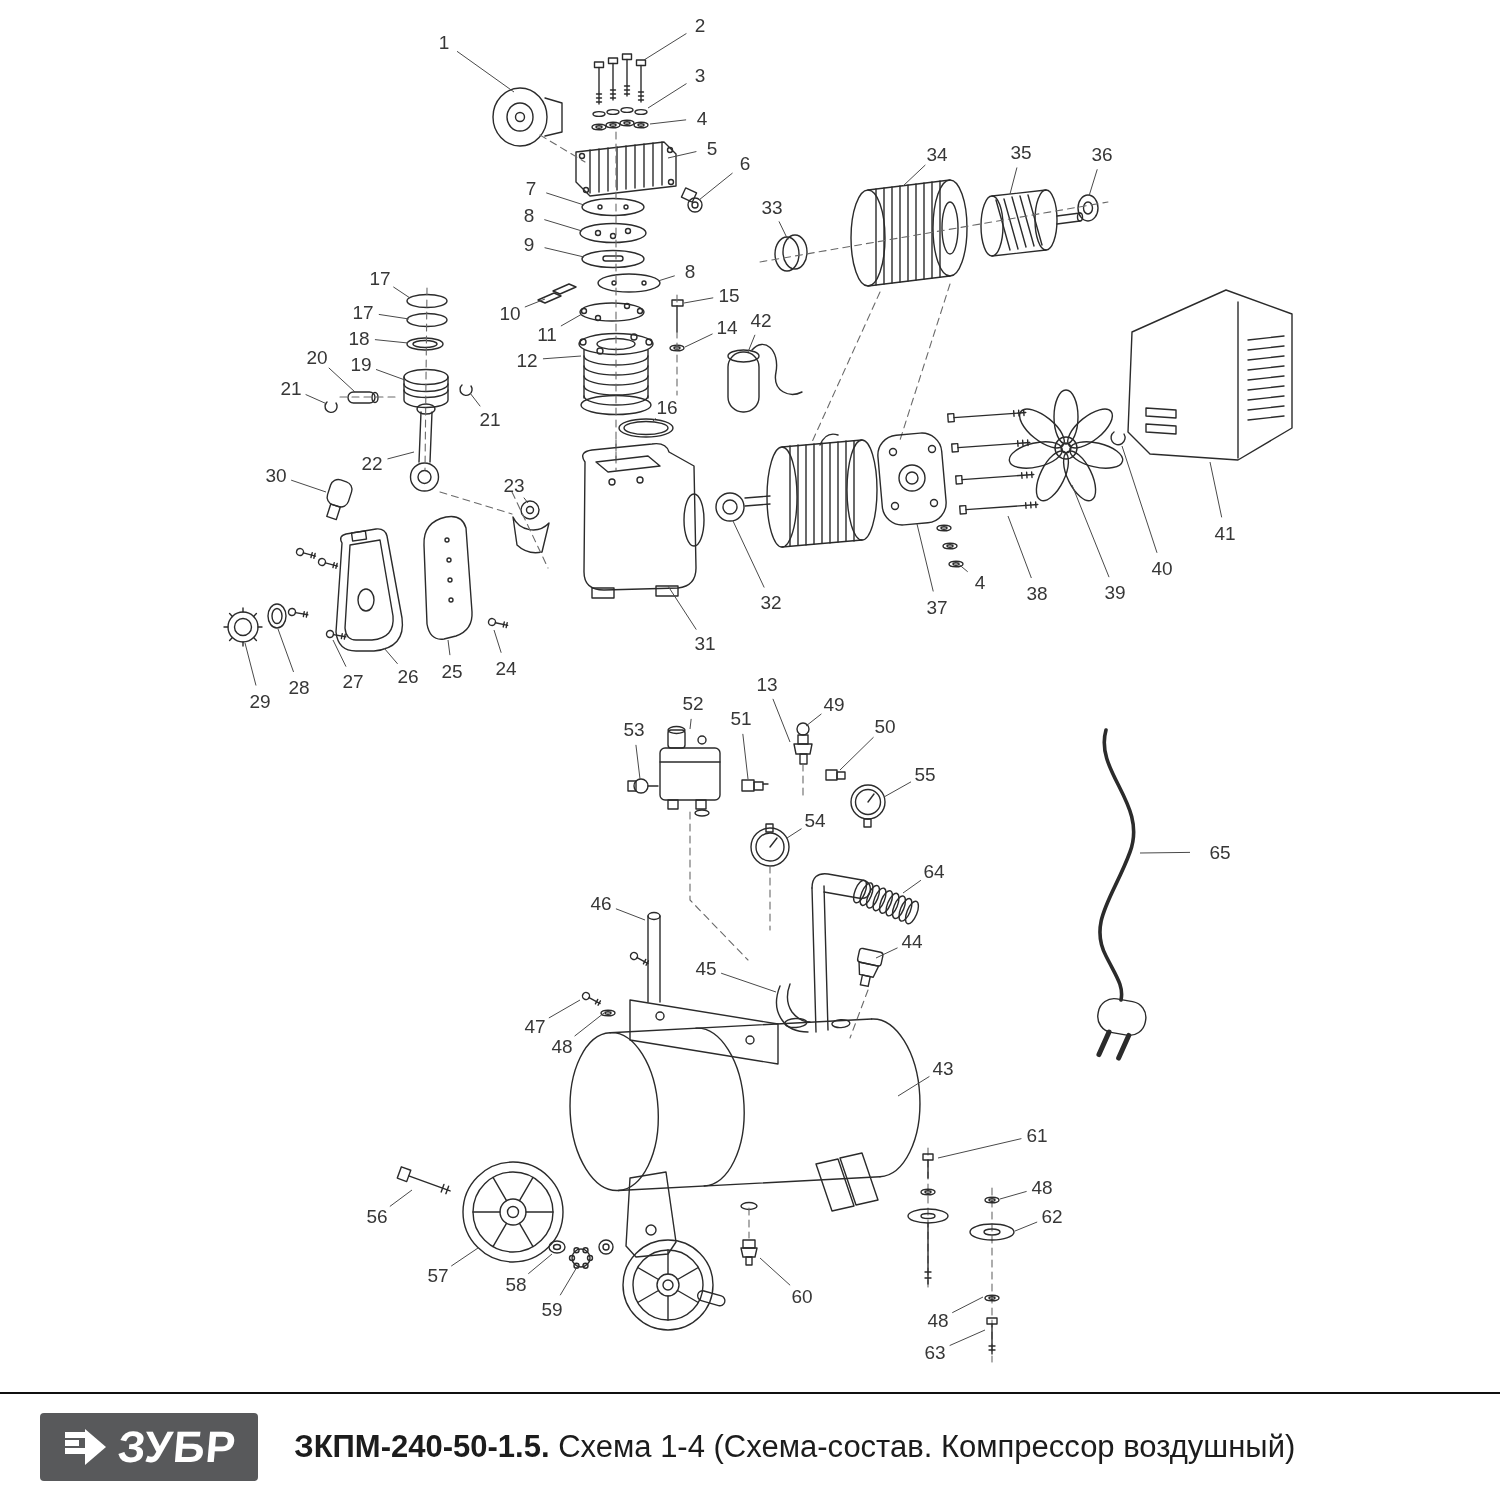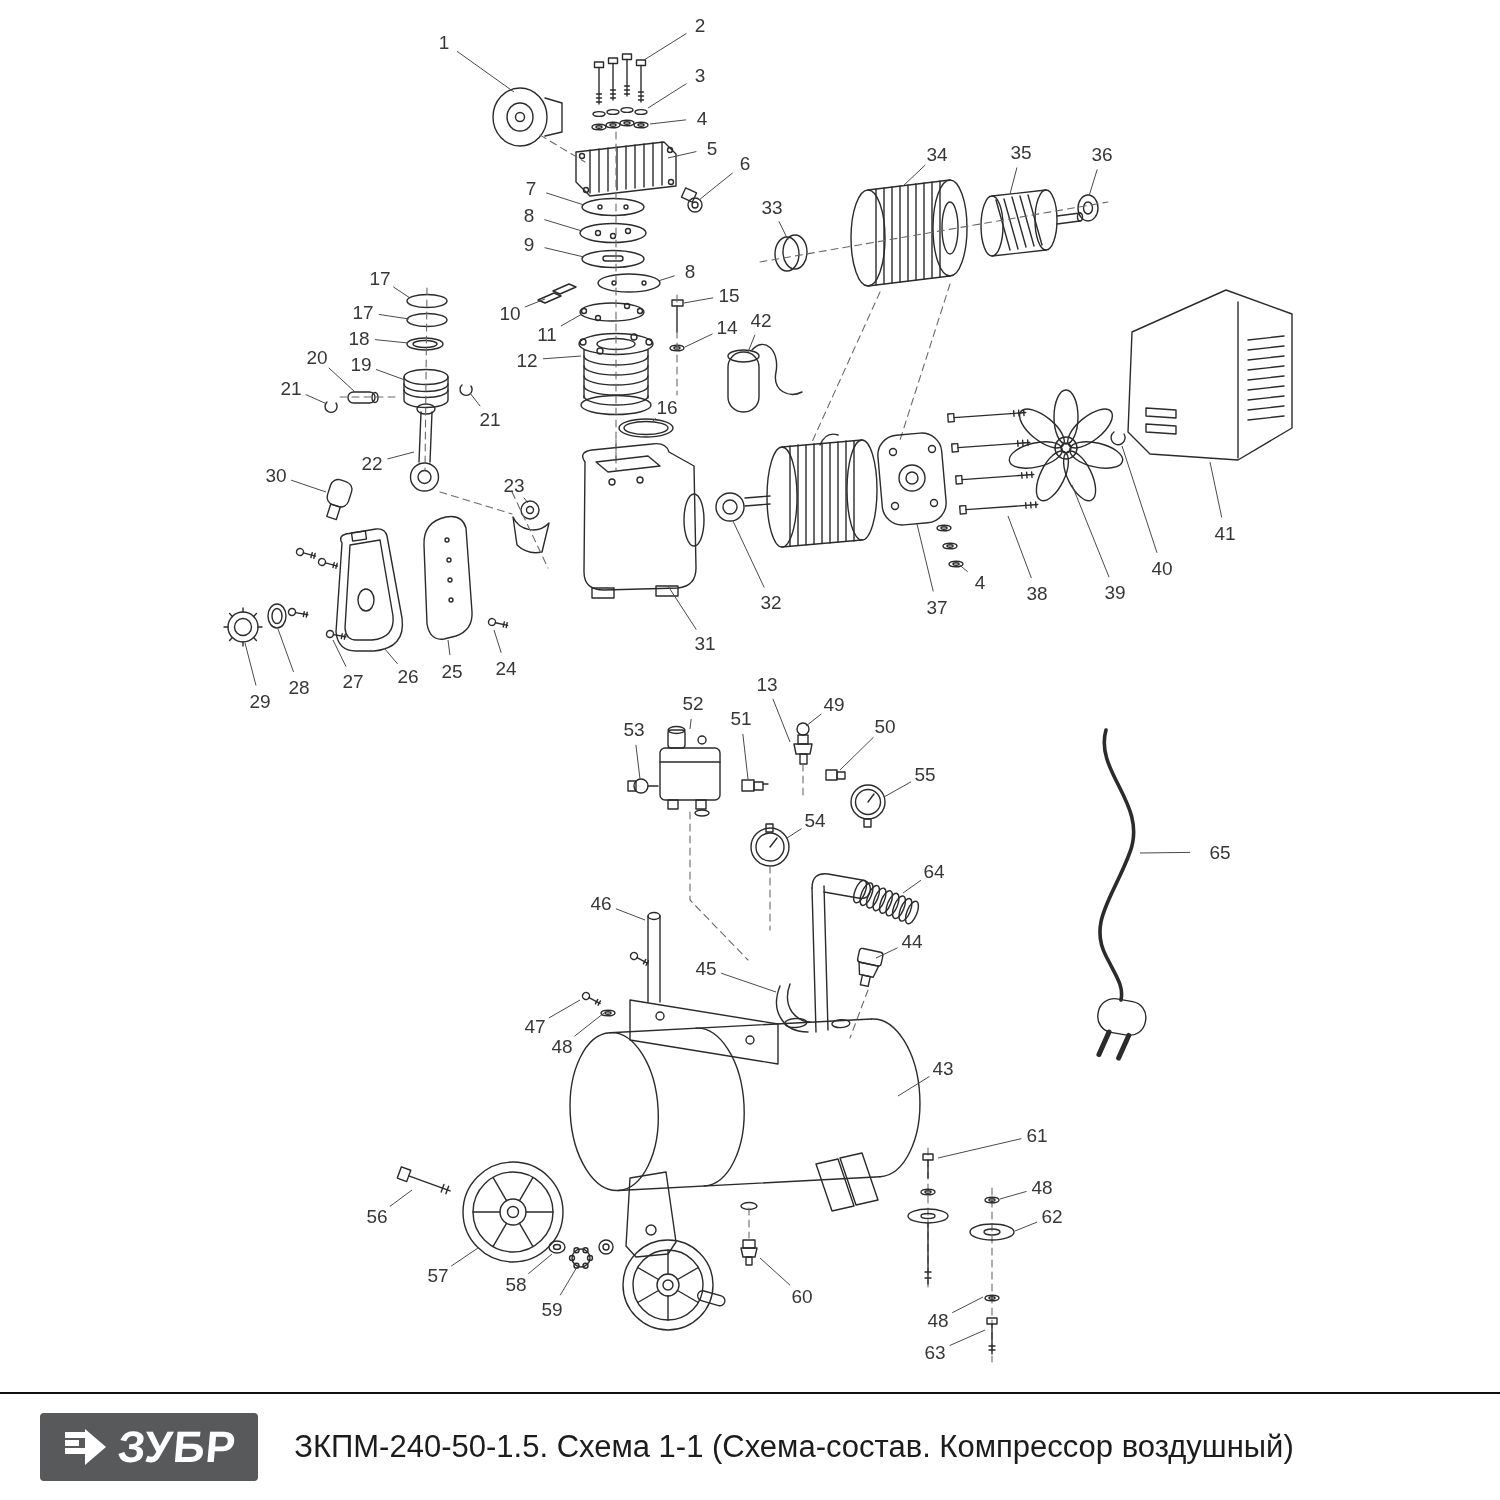--- a/index.html
+++ b/index.html
@@ -6,21 +6,21 @@
   .page{position:relative;width:1500px;height:1500px;background:#fff;font-family:"Liberation Sans",sans-serif;overflow:hidden;}
   svg.diagram{display:block;}
   .ln{stroke:#2b2b2b;stroke-width:1.4;fill:none;stroke-linecap:round;stroke-linejoin:round;}
   .dash{stroke:#6a6a6a;stroke-width:1.1;stroke-dasharray:7 5;fill:none;}
   #leaders line{stroke:#4a4a4a;stroke-width:1;}
   #labels text{fill:#373737;font-size:19px;font-family:"Liberation Sans",sans-serif;}
   .footer{position:absolute;left:0;top:1392px;width:1500px;height:108px;border-top:2px solid #101010;display:flex;align-items:center;box-sizing:border-box;padding-left:40px;gap:36px;background:#fff;}
   .brand-badge{background:#58595b;color:#fff;display:flex;align-items:center;gap:12px;padding:8px 22px;border-radius:4px;height:68px;box-sizing:border-box;}
   .brand-text{font-size:44px;font-weight:bold;letter-spacing:1px;transform:skewX(-5deg);}
   .title-line{font-size:31px;color:#1c1c1c;white-space:nowrap;}
-  .model{font-weight:normal;}
+  .model{font-weight:bold;}
 </style>
 </head>
 <body>
 
 <div class="page">
 
 <svg class="diagram" width="1500" height="1392" viewBox="0 0 1500 1392" xmlns="http://www.w3.org/2000/svg">
   <defs>
     <g id="boltv" class="ln">
           <rect x="-4.5" y="0" width="9" height="5.5"></rect>
@@ -598,17 +598,17 @@
 <div class="footer">
   <div class="brand-badge">
     <svg width="44" height="36" viewBox="0 0 44 36">
       <path d="M3 6 H23 M3 14 H17 M3 22 H23" stroke="#ffffff" stroke-width="6" fill="none"></path>
       <path d="M23 0 L44 18 L23 36 Z" fill="#ffffff"></path>
     </svg>
     <span class="brand-text">ЗУБР</span>
   </div>
   <div class="title-line">
     <span class="model">ЗКПМ-240-50-1.5.</span>
-    <span>Схема 1-1 (Схема-состав. Компрессор воздушный)</span>
+    <span>Схема 1-4 (Схема-состав. Компрессор воздушный)</span>
   </div>
 </div>
 
 </div>
 
 </body></html>

